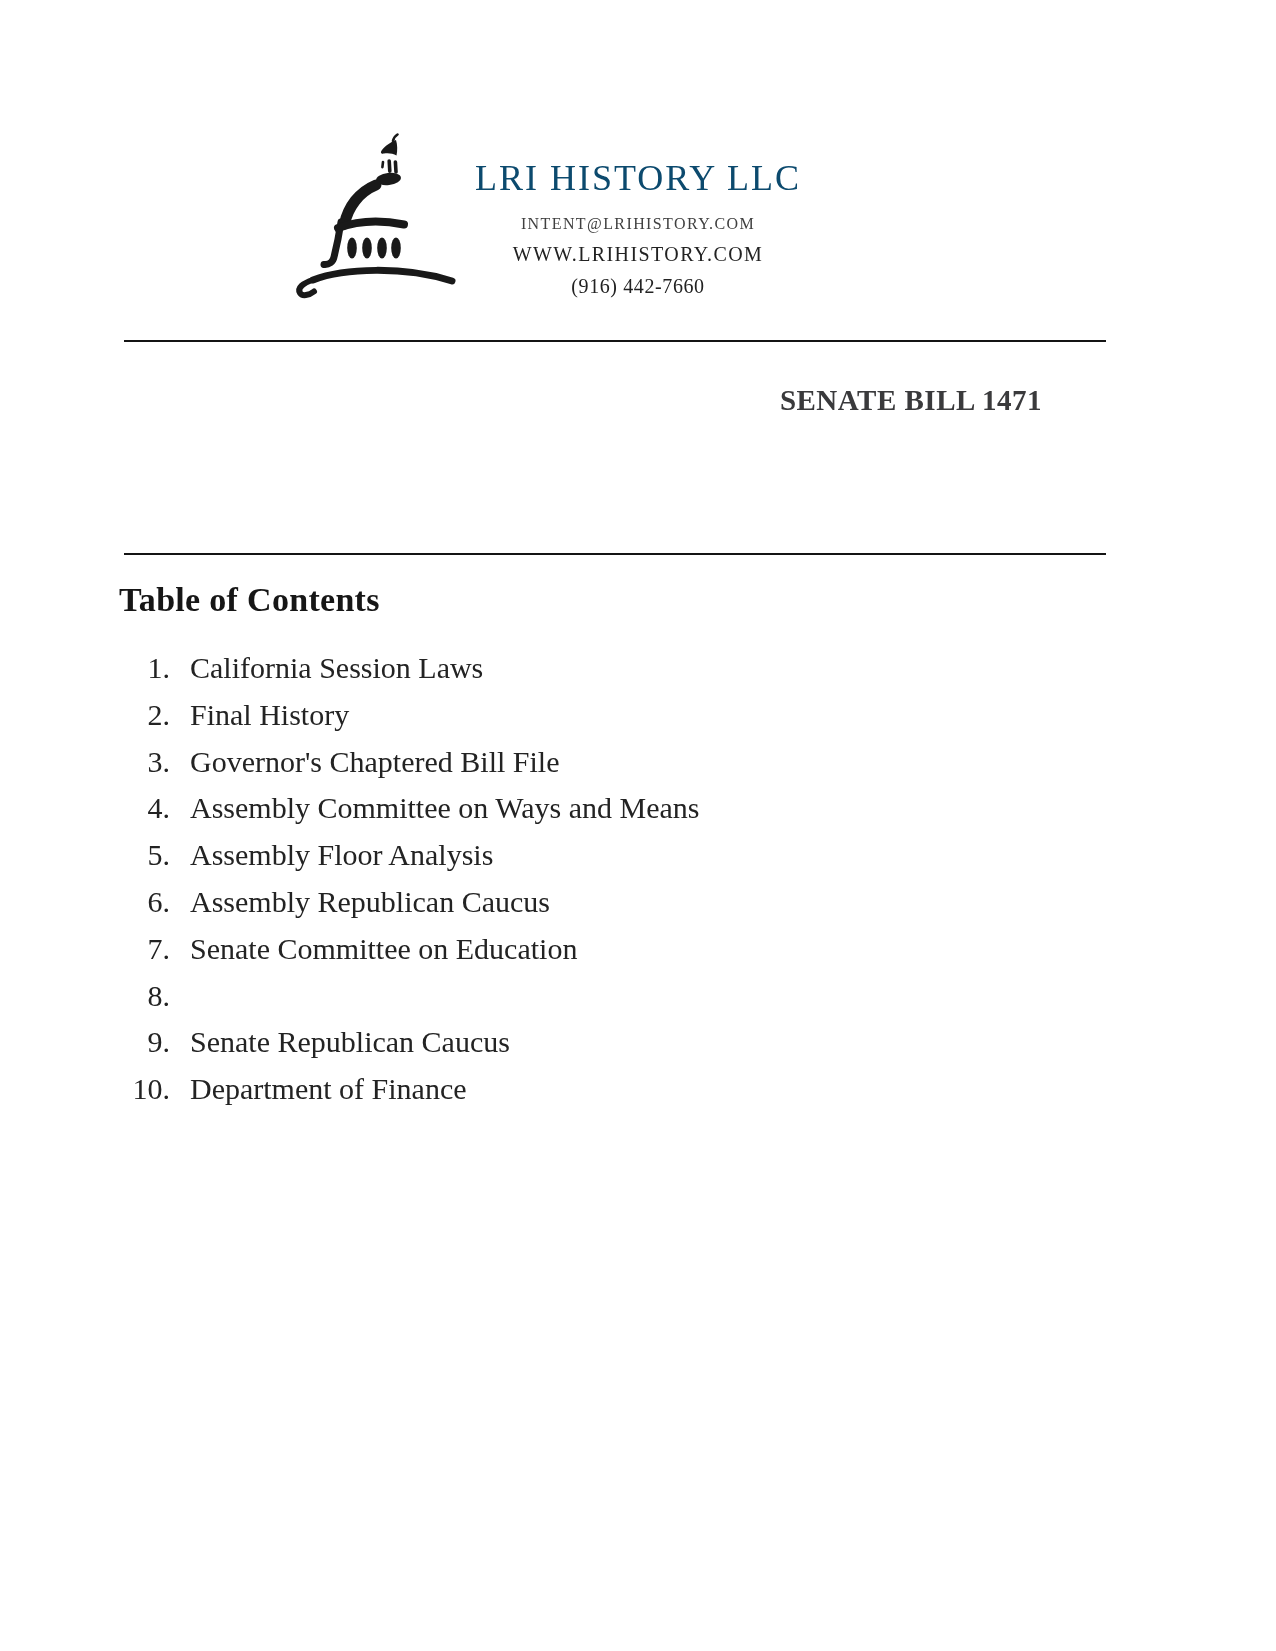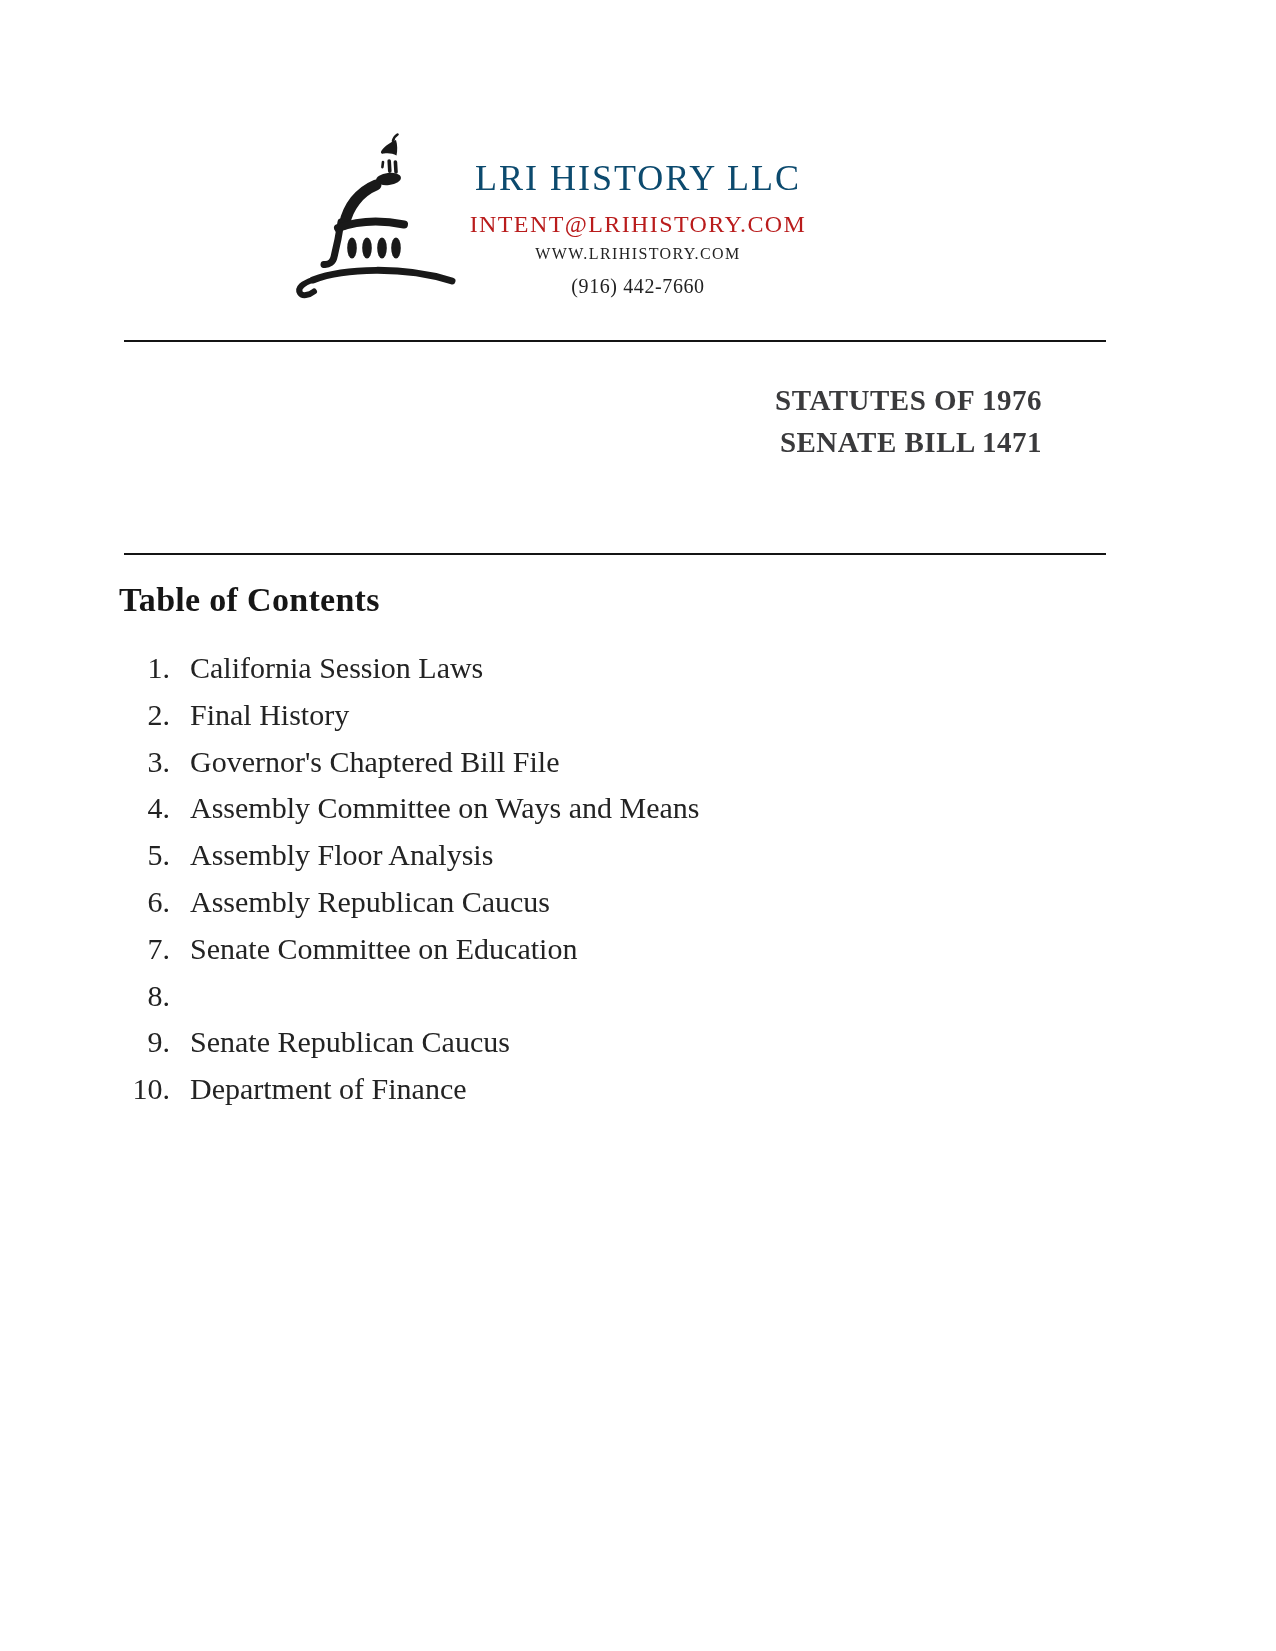--- a/index.html
+++ b/index.html
@@ -14,22 +14,22 @@
   }
   .page { position: absolute; inset: 0; background: #ffffff; }
 
   
   .logo { position: absolute; left: 289px; top: 119px; width: 172px; height: 182px; }
   .logo svg { width: 100%; height: 100%; display: block; }
 
   
   .org-block { position: absolute; left: 437px; top: 158px; width: 402px; text-align: center; }
   .org-name    { font-size: 36px; line-height: 40px; letter-spacing: 2px; white-space: nowrap; color: #0c4a6e; }
-  .org-email   { font-size: 24px; line-height: 24px; letter-spacing: 1.4px; margin-top: 14px; color: #b91c1c; }
-  .org-website { font-size: 16px; line-height: 24px; letter-spacing: 1.4px; margin-top: 6px;  color: #222; }
+  .org-email   { font-size: 16px; line-height: 24px; letter-spacing: 1.4px; margin-top: 14px; color: #404040; }
+  .org-website { font-size: 20px; line-height: 24px; letter-spacing: 1.4px; margin-top: 6px;  color: #222; }
   .org-phone   { font-size: 20px; line-height: 24px; letter-spacing: 0.6px; margin-top: 8px;  color: #222; text-align: center; }
 
   
   .rule { position: absolute; left: 124px; width: 982px; height: 0; border-top: 2px solid #141414; }
   .rule-1 { top: 340px; }
   .rule-2 { top: 553px; }
 
   
   .ref-block {
     position: absolute; top: 379px; right: 234px;
@@ -97,21 +97,20 @@
     <div class="org-name">LRI HISTORY LLC</div>
     <div class="org-email">INTENT@LRIHISTORY.COM</div>
     <div class="org-website">WWW.LRIHISTORY.COM</div>
     <div class="org-phone">(916) 442-7660</div>
   </div>
 
   <div class="rule rule-1"></div>
   <div class="rule rule-2"></div>
 
   <div class="ref-block">
-    <div class="ref-line">STATUTES OF 1976</div>
     <div class="ref-line">SENATE BILL 1471</div>
   </div>
 
   <div class="toc-heading">Table of Contents</div>
   <ol class="toc-list" id="toc-list">
       <li>
         <span class="toc-num">1.</span>
         <span class="toc-label">California Session Laws</span>
       </li>
       <li>

